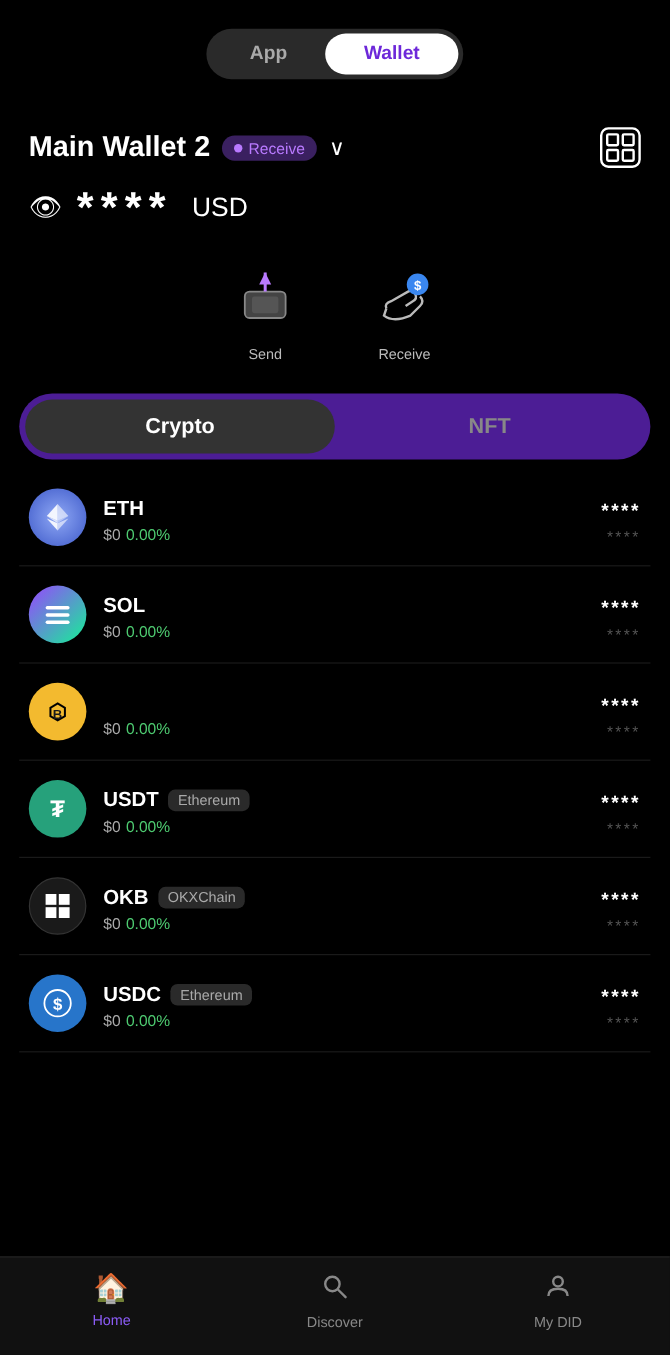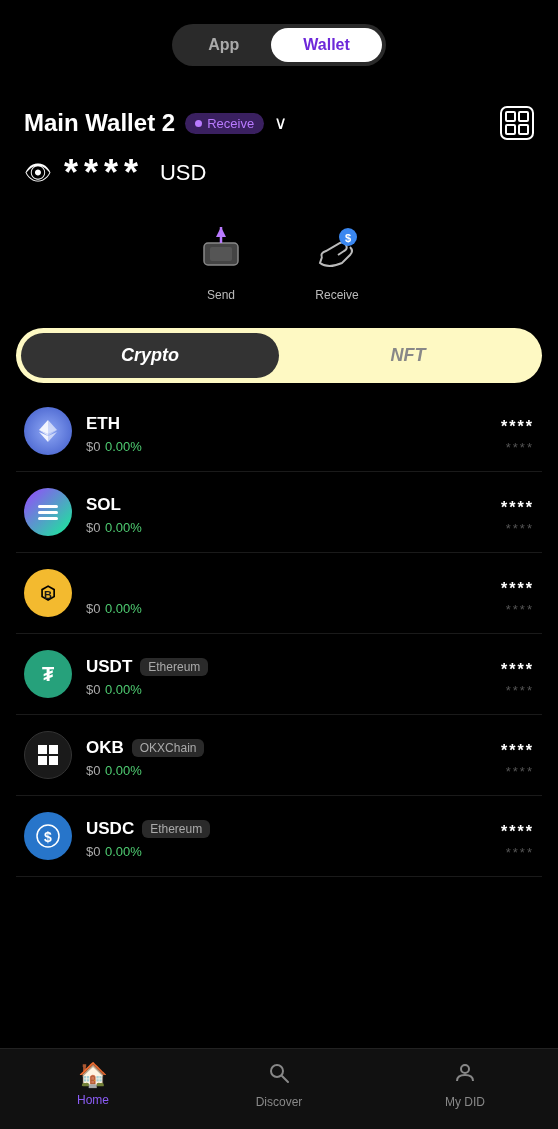--- a/index.html
+++ b/index.html
@@ -135,26 +135,25 @@
 
     
     .send-icon-svg, .receive-icon-svg {
       width: 50px;
       height: 50px;
     }
 
     
     .toggle-row {
       width: calc(100% - 32px);
-      background: #fef9c3;
+      background: #4c1d95;
       border-radius: 40px;
       display: flex;
       padding: 5px;
       margin: 16px 16px 8px 16px;
-      font-style: italic;
     }
     .toggle-btn {
       flex: 1;
       text-align: center;
       padding: 12px 0;
       border-radius: 36px;
       font-size: 18px;
       font-weight: 600;
       cursor: pointer;
       color: #888;

